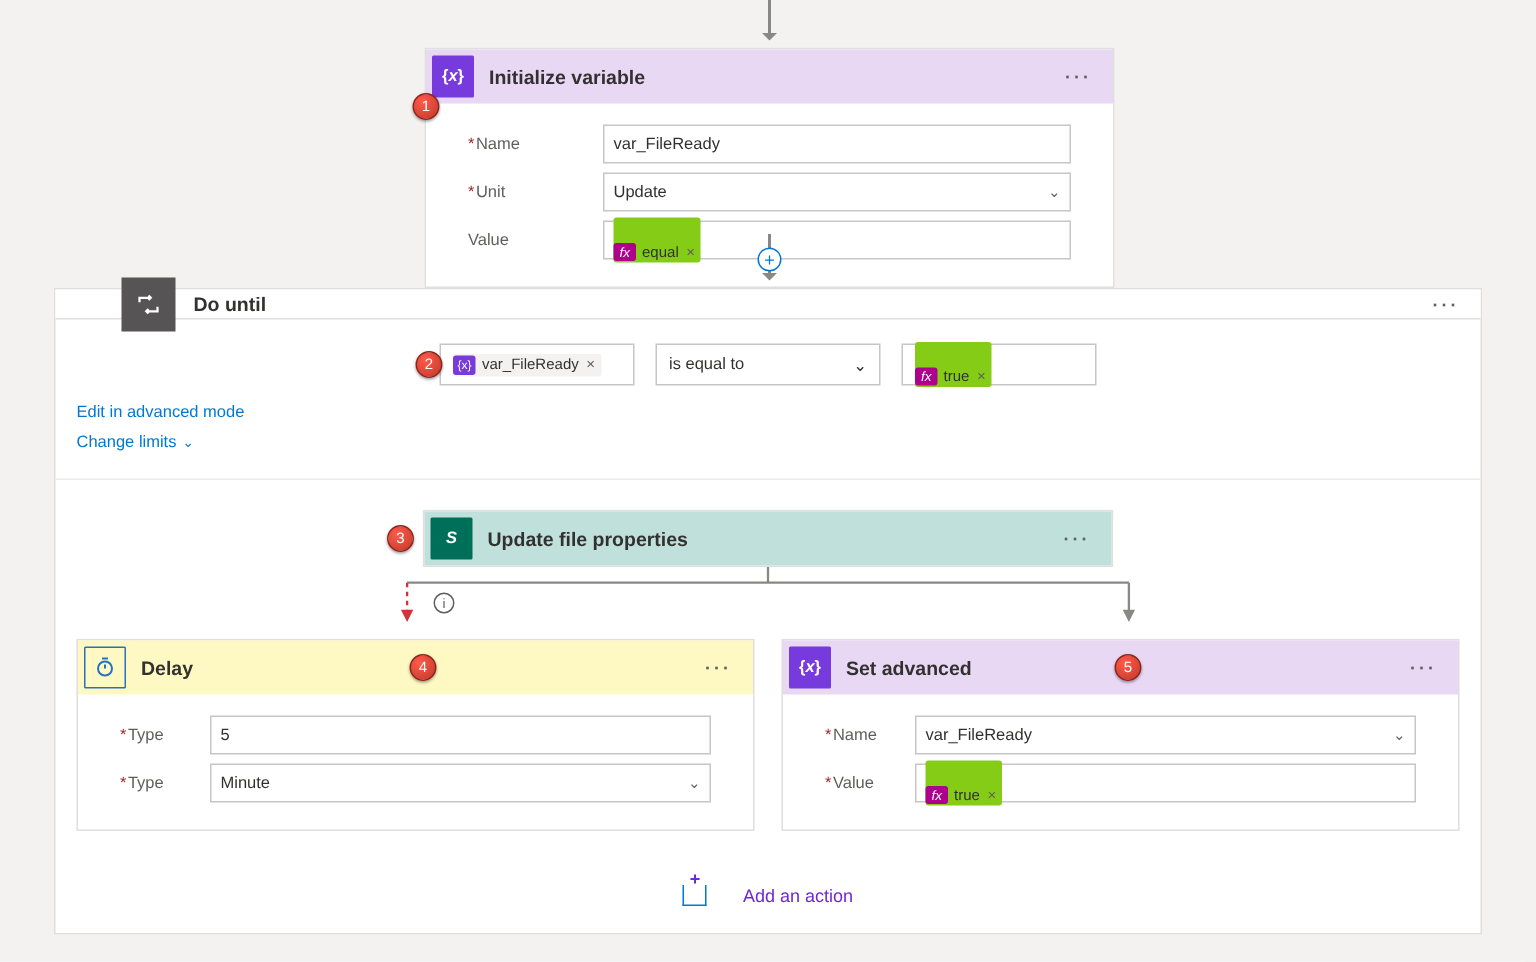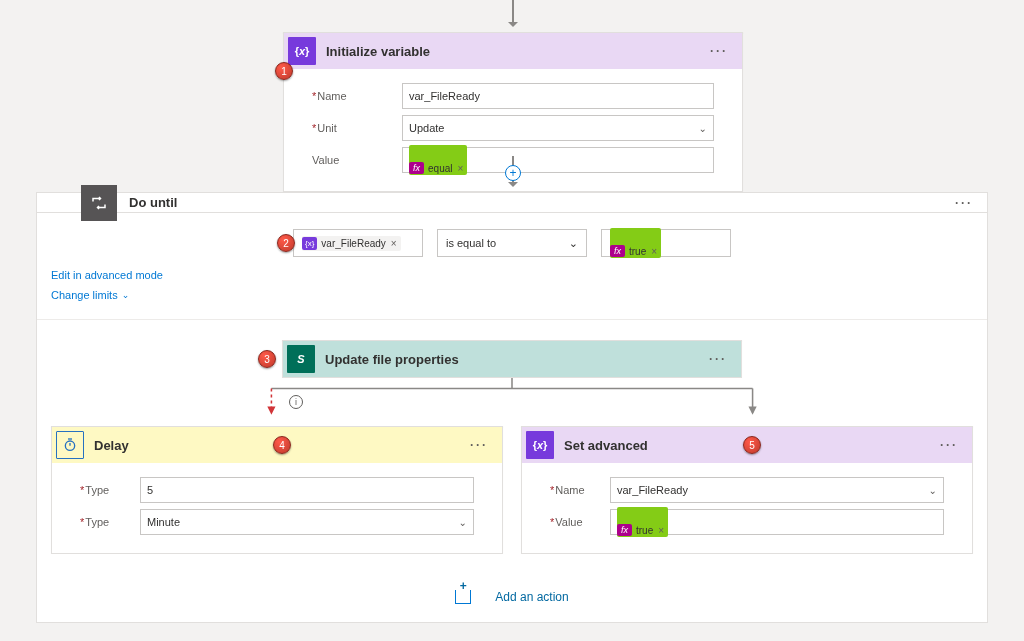--- a/index.html
+++ b/index.html
@@ -63,21 +63,21 @@
 .du-body { padding: 14px 14px 18px 14px; position:relative; }
 
 .card-update { width:460px; margin: 6px auto 0 auto; position:relative; }
 
 .branch-row { display:flex; gap:18px; margin-top:48px; }
 .card-half { flex:1; }
 
 .card-delay-body .row label { width:60px; }
 .card-set-body .row label { width:60px; }
 
-.add-action { display:flex; align-items:center; justify-content:center; gap:24px; margin-top:36px; color:#0369a1; font-size:12px; cursor:pointer; }
+.add-action { display:flex; align-items:center; justify-content:center; gap:24px; margin-top:36px; color:#6d28d9; font-size:12px; cursor:pointer; }
 .add-action .ico { width:16px; height:14px; border:1.5px solid #0078d4; border-top:none; position:relative; }
 .add-action .ico::before { content:"+"; position:absolute; top:-11px; left:50%; transform:translateX(-50%); font-weight:bold; }
 
 .info-dot { position:absolute; width:14px; height:14px; border:1px solid #605e5c; border-radius:50%; font-size:9px; display:flex; align-items:center; justify-content:center; color:#605e5c; background:#fff; }
 
 
 .conn-svg { position:absolute; top:0; left:0; width:100%; height:100%; pointer-events:none; }
 
 </style>
 </head>

